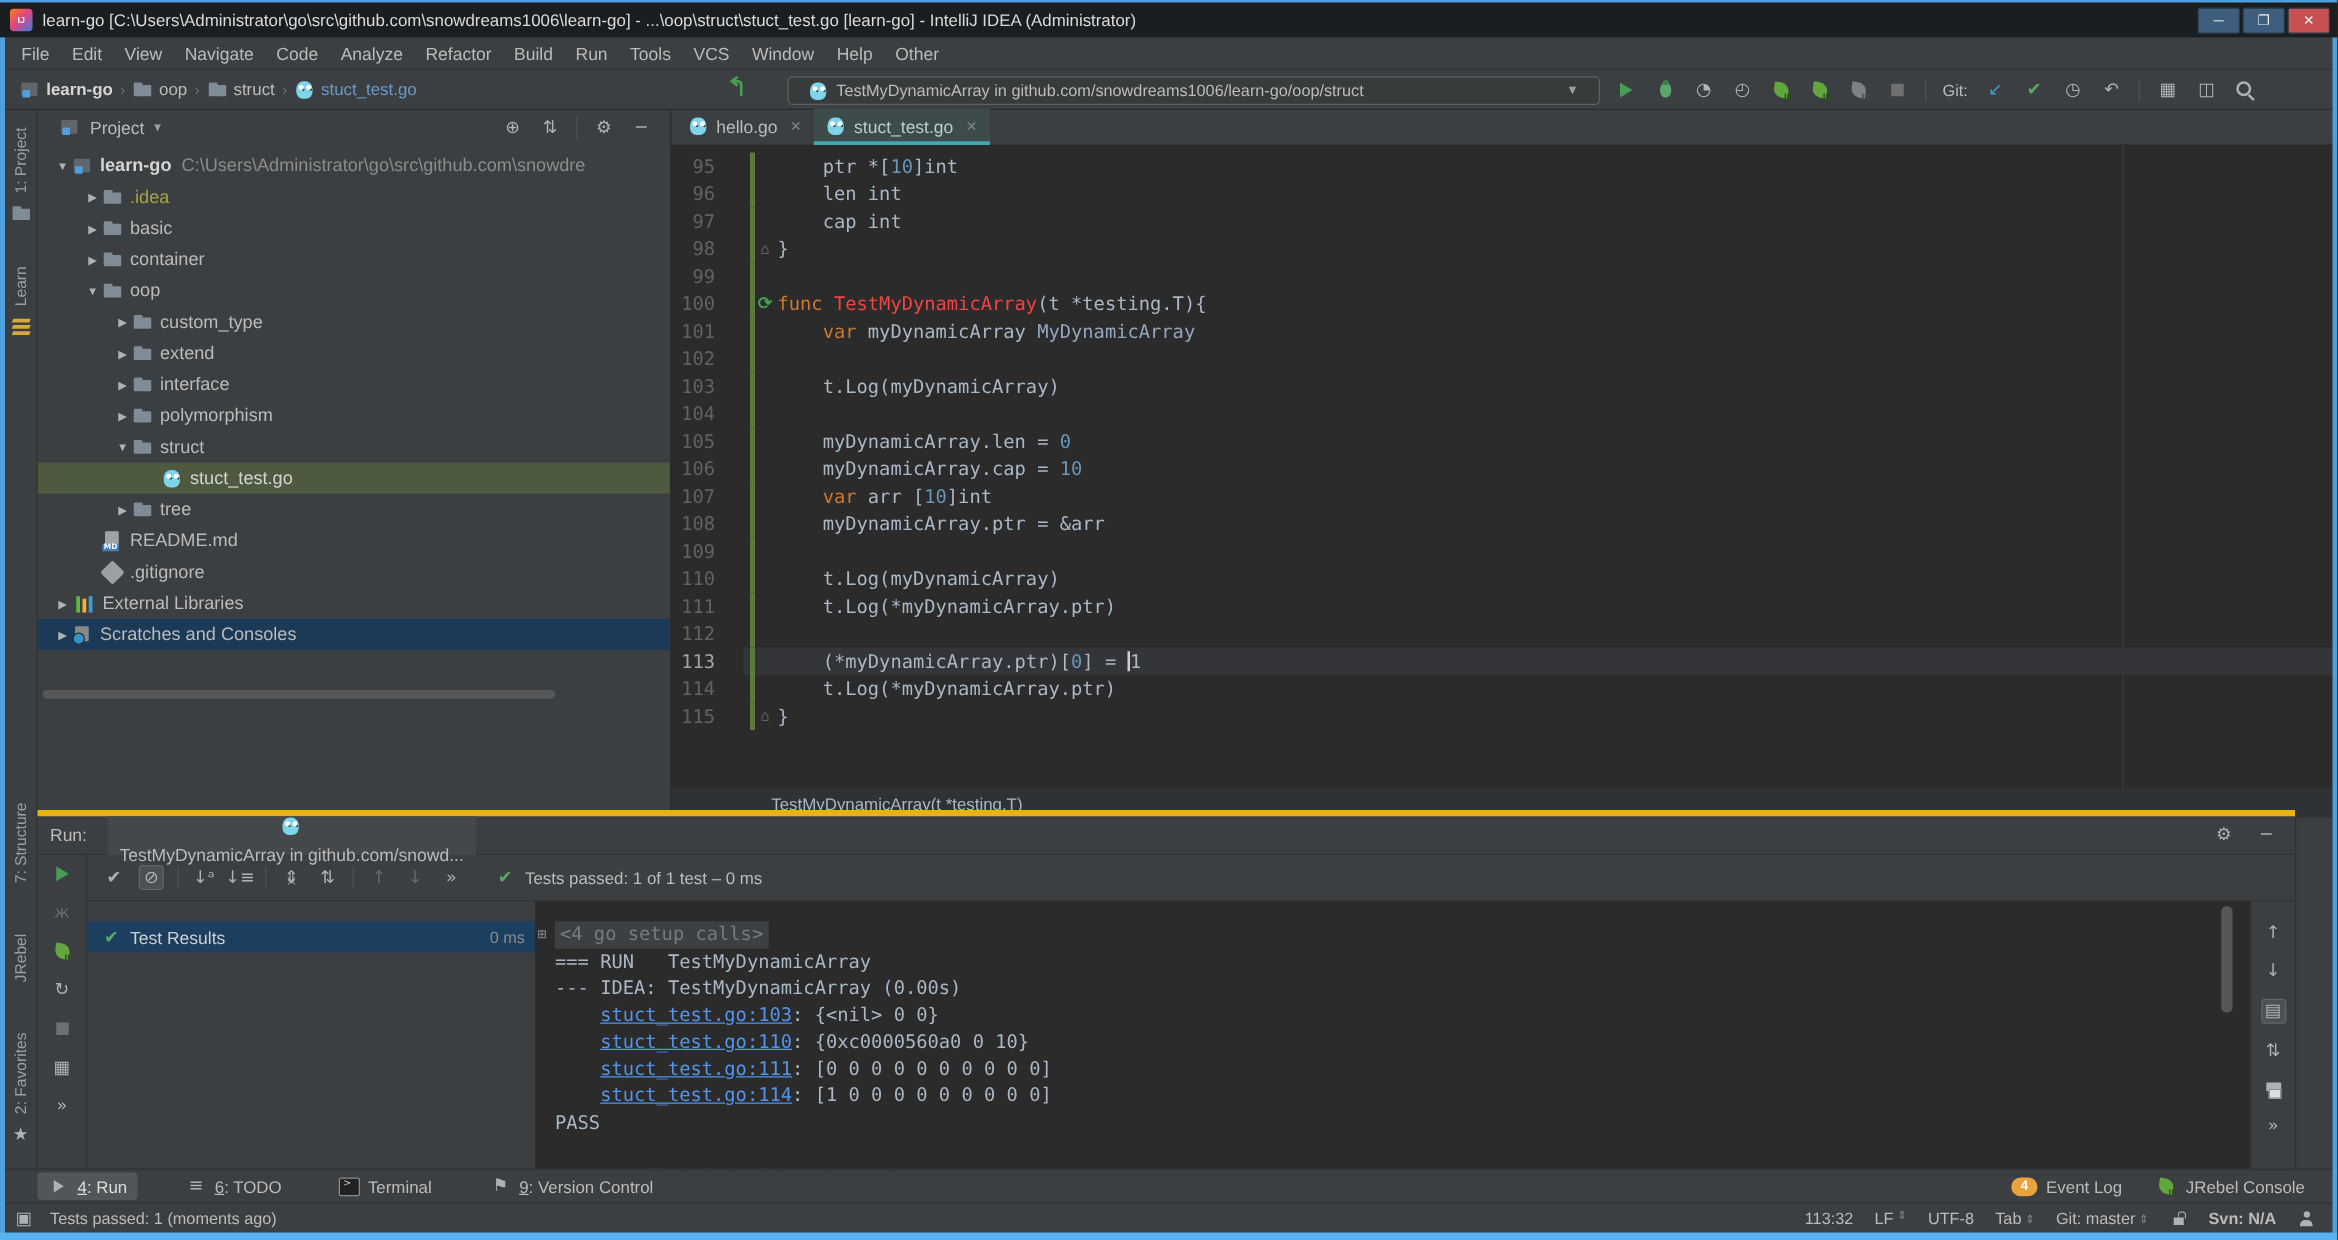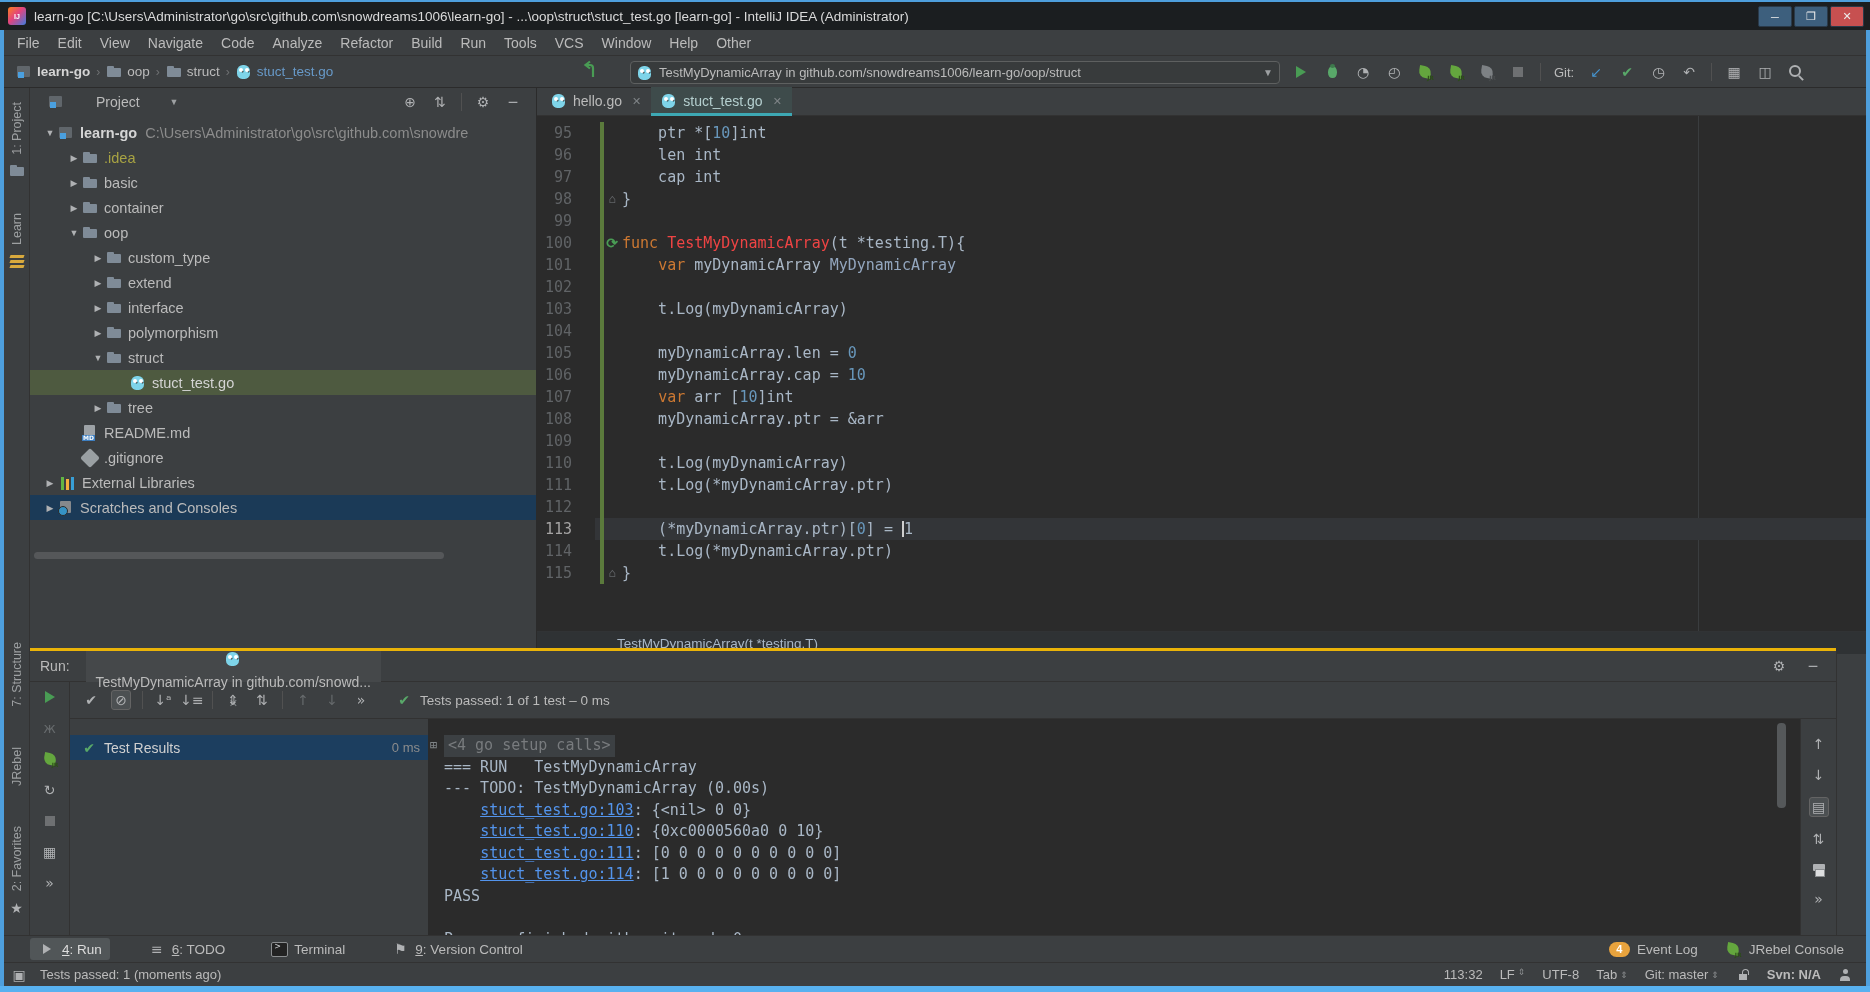--- a/index.html
+++ b/index.html
@@ -15,21 +15,21 @@
   .winbtn.close{background:#C75050;}
   
   #menubar{left:0;top:30px;width:1870px;height:26px;background:#3C3F41;display:flex;align-items:center;color:#BBBBBB;font-size:14px;border-bottom:1px solid #323232;box-sizing:border-box;padding-left:8px;}
   .menu-item{padding:0 9px;height:100%;display:flex;align-items:center;cursor:default;}
   #toolbar{left:0;top:56px;width:1870px;height:32px;background:#3C3F41;display:flex;align-items:center;font-size:13.5px;color:#BBBBBB;border-bottom:1px solid #2B2B2B;box-sizing:border-box;}
   #crumbs{display:flex;align-items:center;margin-left:16px;gap:4px;white-space:nowrap;}
   .crumb{display:flex;align-items:center;gap:5px;}
   .crumb-sep{color:#6E7072;font-size:12px;margin:0 2px;}
   .crumb-accent{color:#689AC9;}
   .crumb-bold{font-weight:bold;color:#D5D5D5;}
-  #runcfg{position:absolute;left:630px;top:61px;width:650px;height:23px;border:1px solid #5E6060;border-radius:4px;background:#383B3C;display:flex;align-items:center;color:#BBBBBB;font-size:13px;padding:0 6px;box-sizing:border-box;gap:6px;}
+  #runcfg{position:absolute;left:630px;top:61px;width:650px;height:23px;border:1px solid #5E6060;border-radius:4px;background:#383B3C;display:flex;align-items:center;color:#BBBBBB;font-size:13px;padding:0 16px;box-sizing:border-box;gap:6px;}
   #runcfg .arrow{margin-left:auto;color:#9DA0A2;font-size:10px;}
   #back-arrow{position:absolute;left:581px;top:60px;}
   #tb-icons{position:absolute;left:1292px;top:56px;height:32px;display:flex;align-items:center;gap:13px;}
   .tsep{width:1px;height:18px;background:#515151;}
   .tlabel{color:#BBBBBB;font-size:13px;}
   
   .ic{display:inline-flex;width:18px;height:18px;align-items:center;justify-content:center;font-size:14px;line-height:1;color:#AFB1B3;flex:none;font-family:"DejaVu Sans",sans-serif;}
   .ic.dim{color:#666A6C;}
   .green{color:#59A869;} .blue{color:#4696D2;}
   .ic-playtri::before{content:"";border-left:10px solid #499C54;border-top:6px solid transparent;border-bottom:6px solid transparent;}
@@ -84,21 +84,21 @@
   .chip{background:#4C5052;border:1px solid #646464;border-radius:3px;}
   
   .stripe{background:#3C3F41;color:#9DA0A2;font-size:12.5px;}
   #leftstripe{left:4px;top:88px;width:26px;height:847px;border-right:1px solid #323232;box-sizing:border-box;display:flex;flex-direction:column;align-items:center;}
   #rightstripe{left:1836px;top:88px;width:30px;height:847px;border-left:1px solid #323232;box-sizing:border-box;display:flex;flex-direction:column;align-items:center;}
   .vlab-l{writing-mode:vertical-rl;transform:rotate(180deg);white-space:nowrap;}
   .vlab-r{writing-mode:vertical-rl;white-space:nowrap;}
   .stripe .item{display:flex;flex-direction:column;align-items:center;gap:8px;}
   
   #project{left:30px;top:88px;width:507px;height:560px;background:#3C3F41;border-right:1px solid #2B2B2B;box-sizing:border-box;overflow:hidden;}
-  #proj-header{height:28px;display:flex;align-items:center;color:#BBBBBB;font-size:14px;padding-left:18px;gap:24px;}
+  #proj-header{height:28px;display:flex;align-items:center;color:#BBBBBB;font-size:14px;padding-left:18px;}
   #proj-header .ttl{margin-left:8px;}
   #proj-header .hdr-icons{margin-left:auto;display:flex;align-items:center;gap:12px;padding-right:14px;}
   #ptree{padding-top:4px;}
   .trow{height:25px;display:flex;align-items:center;color:#BBBBBB;font-size:14.5px;white-space:nowrap;overflow:hidden;}
   .trow .arr{width:16px;text-align:center;color:#AFB1B3;font-size:9px;flex:none;}
   .trow .lbl{margin-left:6px;}
   .trow .path{margin-left:8px;color:#8C8C8C;}
   .trow.sel-green{background:#4E5A40;}
   .trow.sel-blue{background:#1B3A57;}
   #proj-hscroll{position:absolute;left:34px;top:552px;width:410px;height:7px;border-radius:4px;background:#595C5E;opacity:.85;}
@@ -117,21 +117,21 @@
   .cline.current .num{color:#A4A3A3;}
   .cline .vbar{position:absolute;left:63px;width:4px;top:0;bottom:0;background:#5B7A3C;}
   .cline .gmark{position:absolute;left:66px;width:18px;text-align:center;line-height:22px;font-size:12px;color:#606366;}
   .cline .gmark.run{color:#499C54;font-size:14px;font-weight:bold;}
   .cline pre{position:absolute;left:85px;margin:0;line-height:22px;font-family:inherit;}
   .tk-d{color:#A9B7C6;} .tk-k{color:#CC7832;} .tk-f{color:#ef4444;} .tk-n{color:#6897BB;} .tk-y{color:#93A6BE;}
   .caret{display:inline-block;width:2px;height:16px;background:#CFCFCF;vertical-align:-3px;}
   #markers{position:absolute;right:2px;top:28px;bottom:23px;width:18px;background:#2E3133;}
   #ctxbar{height:22px;border-top:1px solid #313335;background:#2F3234;color:#A9B7C6;font-size:13.5px;display:flex;align-items:center;padding-left:80px;}
   
-  #runpanel{left:30px;top:648px;width:1806px;height:287px;background:#3C3F41;border-top:3px solid #eab308;box-sizing:border-box;display:flex;flex-direction:column;overflow:hidden;}
+  #runpanel{left:30px;top:648px;width:1806px;height:287px;background:#3C3F41;border-top:5px solid #eab308;box-sizing:border-box;display:flex;flex-direction:column;overflow:hidden;}
   #run-tabrow{height:31px;display:flex;align-items:center;font-size:14px;color:#BBBBBB;border-bottom:1px solid #323232;box-sizing:border-box;}
   #run-label{margin-left:10px;}
   #run-tab{margin-left:16px;height:31px;display:flex;align-items:center;gap:7px;background:#45484A;padding:0 10px;flex-direction:column;}
   #run-tab .x{color:#7F8487;font-size:11px;}
   #run-tabrow .right{margin-left:auto;display:flex;gap:16px;padding-right:14px;}
   #run-body{flex:1;display:flex;min-height:0;}
   #run-leftcol{width:40px;display:flex;flex-direction:column;align-items:center;padding-top:6px;gap:13px;border-right:1px solid #323232;box-sizing:border-box;}
   #run-main{flex:1;display:flex;flex-direction:column;min-width:0;}
   #test-toolbar{height:37px;display:flex;align-items:center;gap:11px;padding-left:12px;border-bottom:1px solid #323232;box-sizing:border-box;}
   #test-status{display:flex;align-items:center;gap:7px;color:#BBBBBB;font-size:13.5px;margin-left:14px;}
@@ -585,21 +585,21 @@
               <div class="ttr sel">
                 <span class="ic green">✔</span>
                 <span>Test Results</span>
                 <span class="time">0 ms</span>
               </div>
             </div>
           <div id="console">
             <div id="con-scroll"></div>
           <div class="conline"><span class="foldbox">⊞</span><span class="seg-setup">&lt;4 go setup calls&gt;</span></div>
               <div class="conline"><span>=== RUN   TestMyDynamicArray</span></div>
-              <div class="conline"><span>--- TODO: TestMyDynamicArray (0.00s)</span></div>
+              <div class="conline"><span>--- IDEA: TestMyDynamicArray (0.00s)</span></div>
               <div class="conline"><span>    </span><span class="seg-link">stuct_test.go:103</span><span>: {&lt;nil&gt; 0 0}</span></div>
               <div class="conline"><span>    </span><span class="seg-link">stuct_test.go:110</span><span>: {0xc0000560a0 0 10}</span></div>
               <div class="conline"><span>    </span><span class="seg-link">stuct_test.go:111</span><span>: [0 0 0 0 0 0 0 0 0 0]</span></div>
               <div class="conline"><span>    </span><span class="seg-link">stuct_test.go:114</span><span>: [1 0 0 0 0 0 0 0 0 0]</span></div>
               <div class="conline"><span>PASS</span></div>
               <div class="conline"></div>
               <div class="conline"><span>Process finished with exit code 0</span></div>
             </div>
           <div id="run-rightcol">
               <span class="ic ">↑</span>

